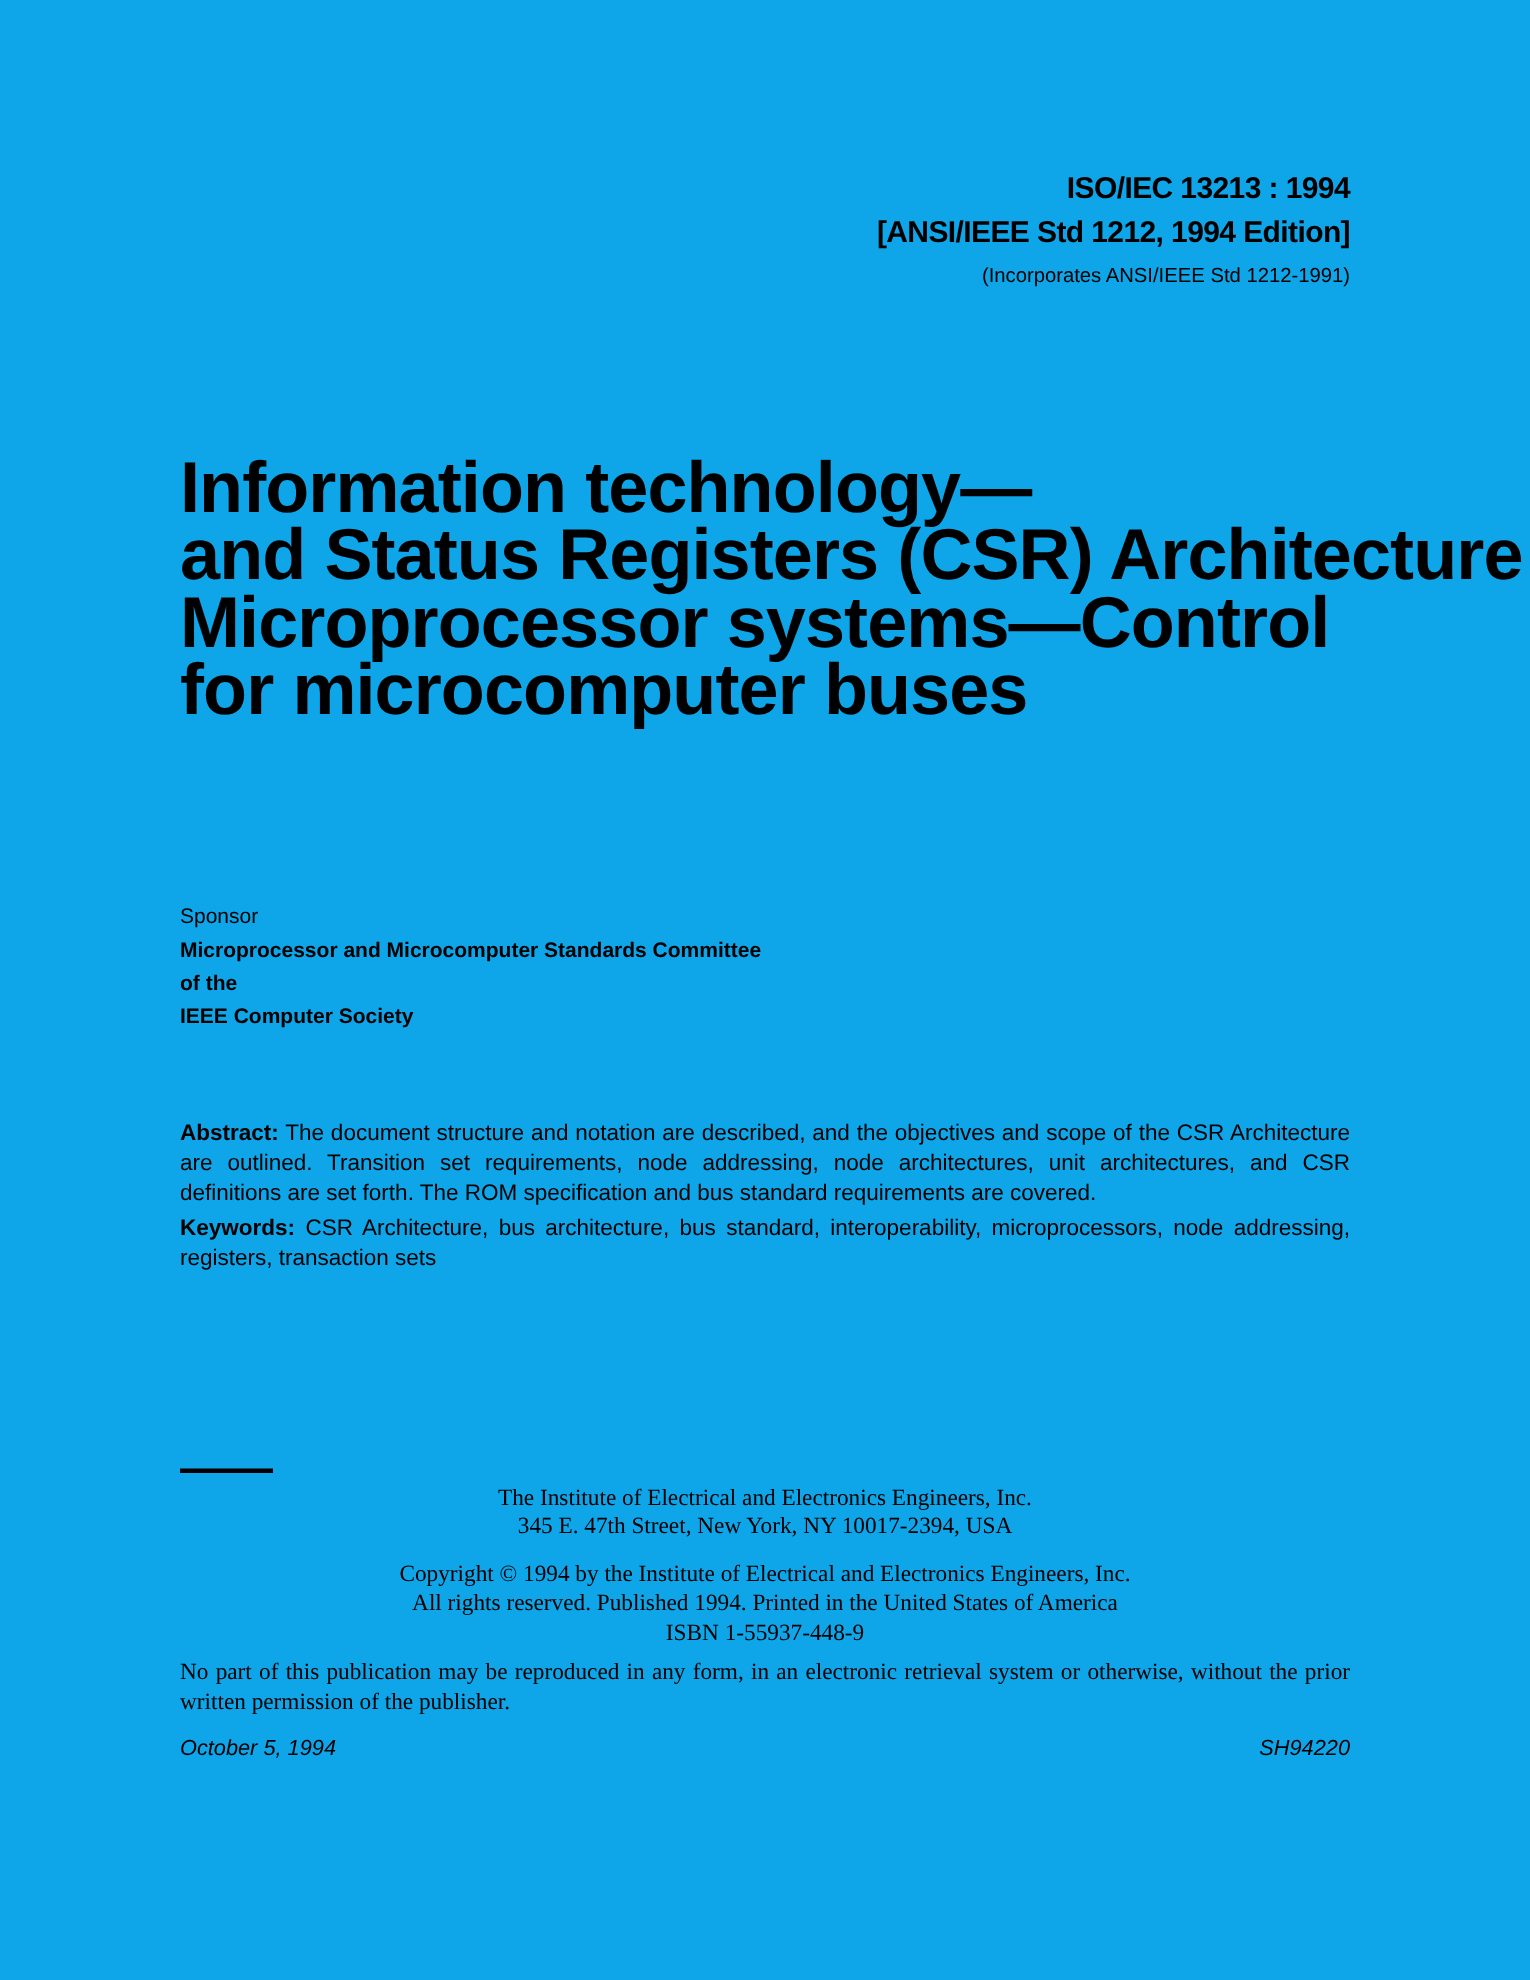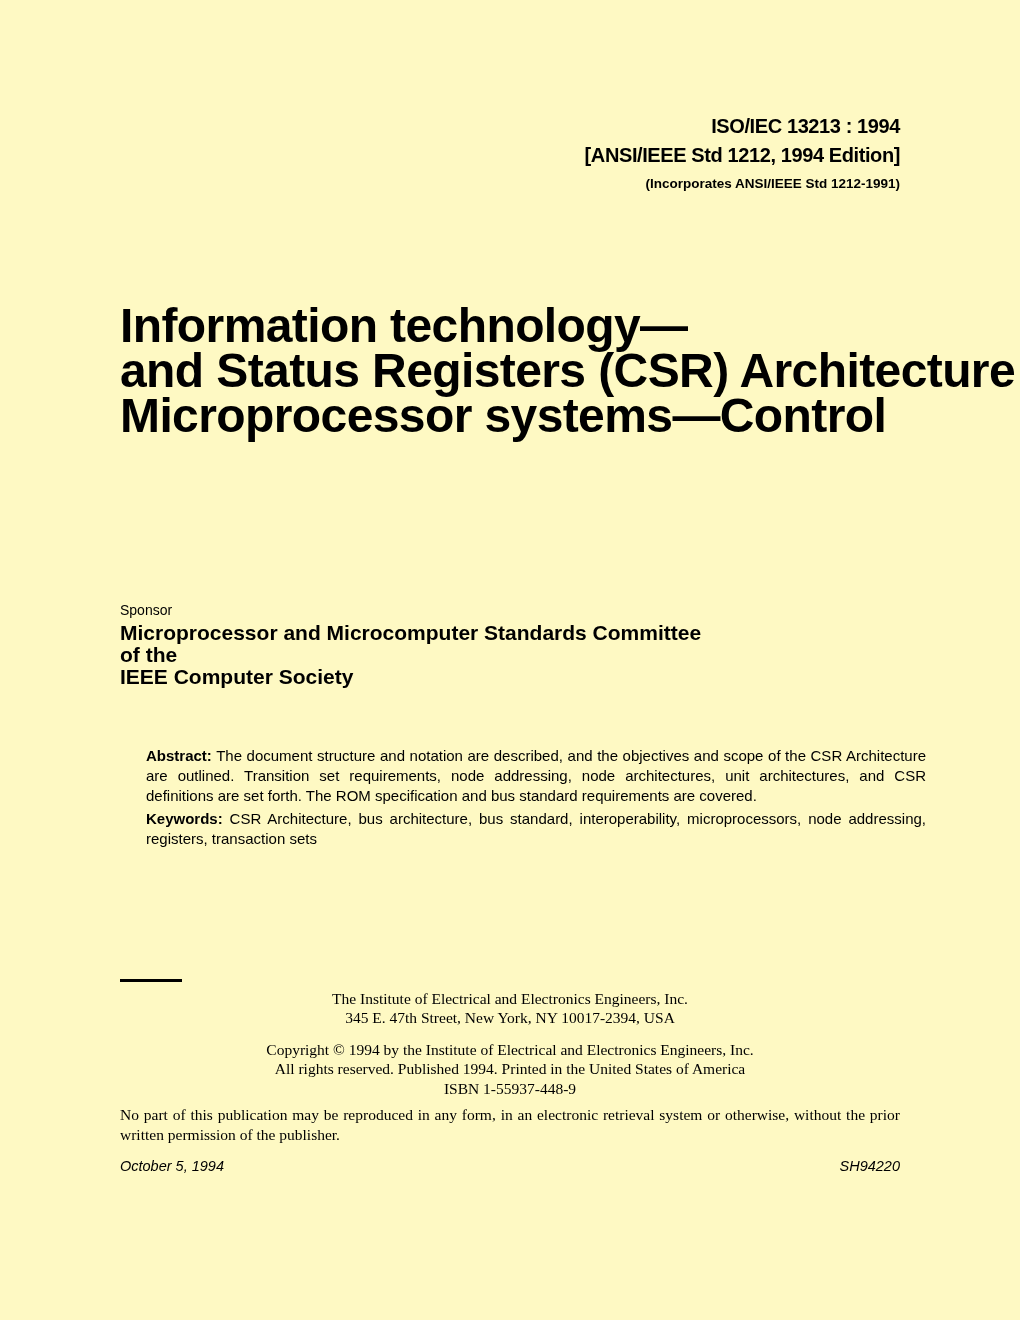--- a/index.html
+++ b/index.html
@@ -4,21 +4,21 @@
 <style>
   html, body {
     margin: 0;
     padding: 0;
     background: #ffffff;
   }
   .page {
     position: relative;
     width: 1020px;
     height: 1320px;
-    background: #fef9c3;
+    background: #0ea5e9;
     color: #000000;
     font-family: "Liberation Sans", sans-serif;
     overflow: hidden;
   }
 
   
   .std-header {
     position: absolute;
     top: 112px;
     right: 120px;
@@ -26,21 +26,21 @@
   }
   .std-id {
     font-size: 20px;
     font-weight: bold;
     line-height: 29px;
     letter-spacing: -0.4px;
     white-space: nowrap;
   }
   .std-incorporates {
     font-size: 13.5px;
-    font-weight: bold;
+    font-weight: normal;
     line-height: 18px;
     margin-top: 5px;
     white-space: nowrap;
   }
 
   
   .doc-title {
     position: absolute;
     top: 303px;
     left: 120px;
@@ -56,36 +56,35 @@
     position: absolute;
     top: 601px;
     left: 120px;
   }
   .sponsor-label {
     font-size: 14px;
     line-height: 18px;
     margin-bottom: 3px;
   }
   .sponsor-name {
-    font-size: 21px;
+    font-size: 14px;
     font-weight: bold;
     line-height: 22px;
     white-space: nowrap;
   }
 
   
   .abstract-block {
     position: absolute;
     top: 746px;
     left: 120px;
     width: 780px;
     font-size: 15px;
     line-height: 20px;
     text-align: justify;
-    margin-left: 26px;
   }
   .abstract-block p { margin: 0; }
   .abstract-block p.keywords { margin-top: 3px; }
   .inline-label { font-weight: bold; }
 
   
   .colophon {
     position: absolute;
     top: 979px;
     left: 120px;
@@ -131,20 +130,21 @@
   <header class="std-header">
     <div class="std-id">ISO/IEC 13213 : 1994</div>
     <div class="std-id">[ANSI/IEEE Std 1212, 1994 Edition]</div>
     <div class="std-incorporates">(Incorporates ANSI/IEEE Std 1212-1991)</div>
   </header>
 
   <div class="doc-title">
     <div class="title-line">Information technology—</div>
     <div class="title-line">and Status Registers (CSR) Architecture</div>
     <div class="title-line">Microprocessor systems—Control</div>
+    <div class="title-line">for microcomputer buses</div>
   </div>
 
   <section class="sponsor">
     <div class="sponsor-label">Sponsor</div>
     <div class="sponsor-name">Microprocessor and Microcomputer Standards Committee</div>
     <div class="sponsor-name">of the</div>
     <div class="sponsor-name">IEEE Computer Society</div>
   </section>
 
   <section class="abstract-block">

